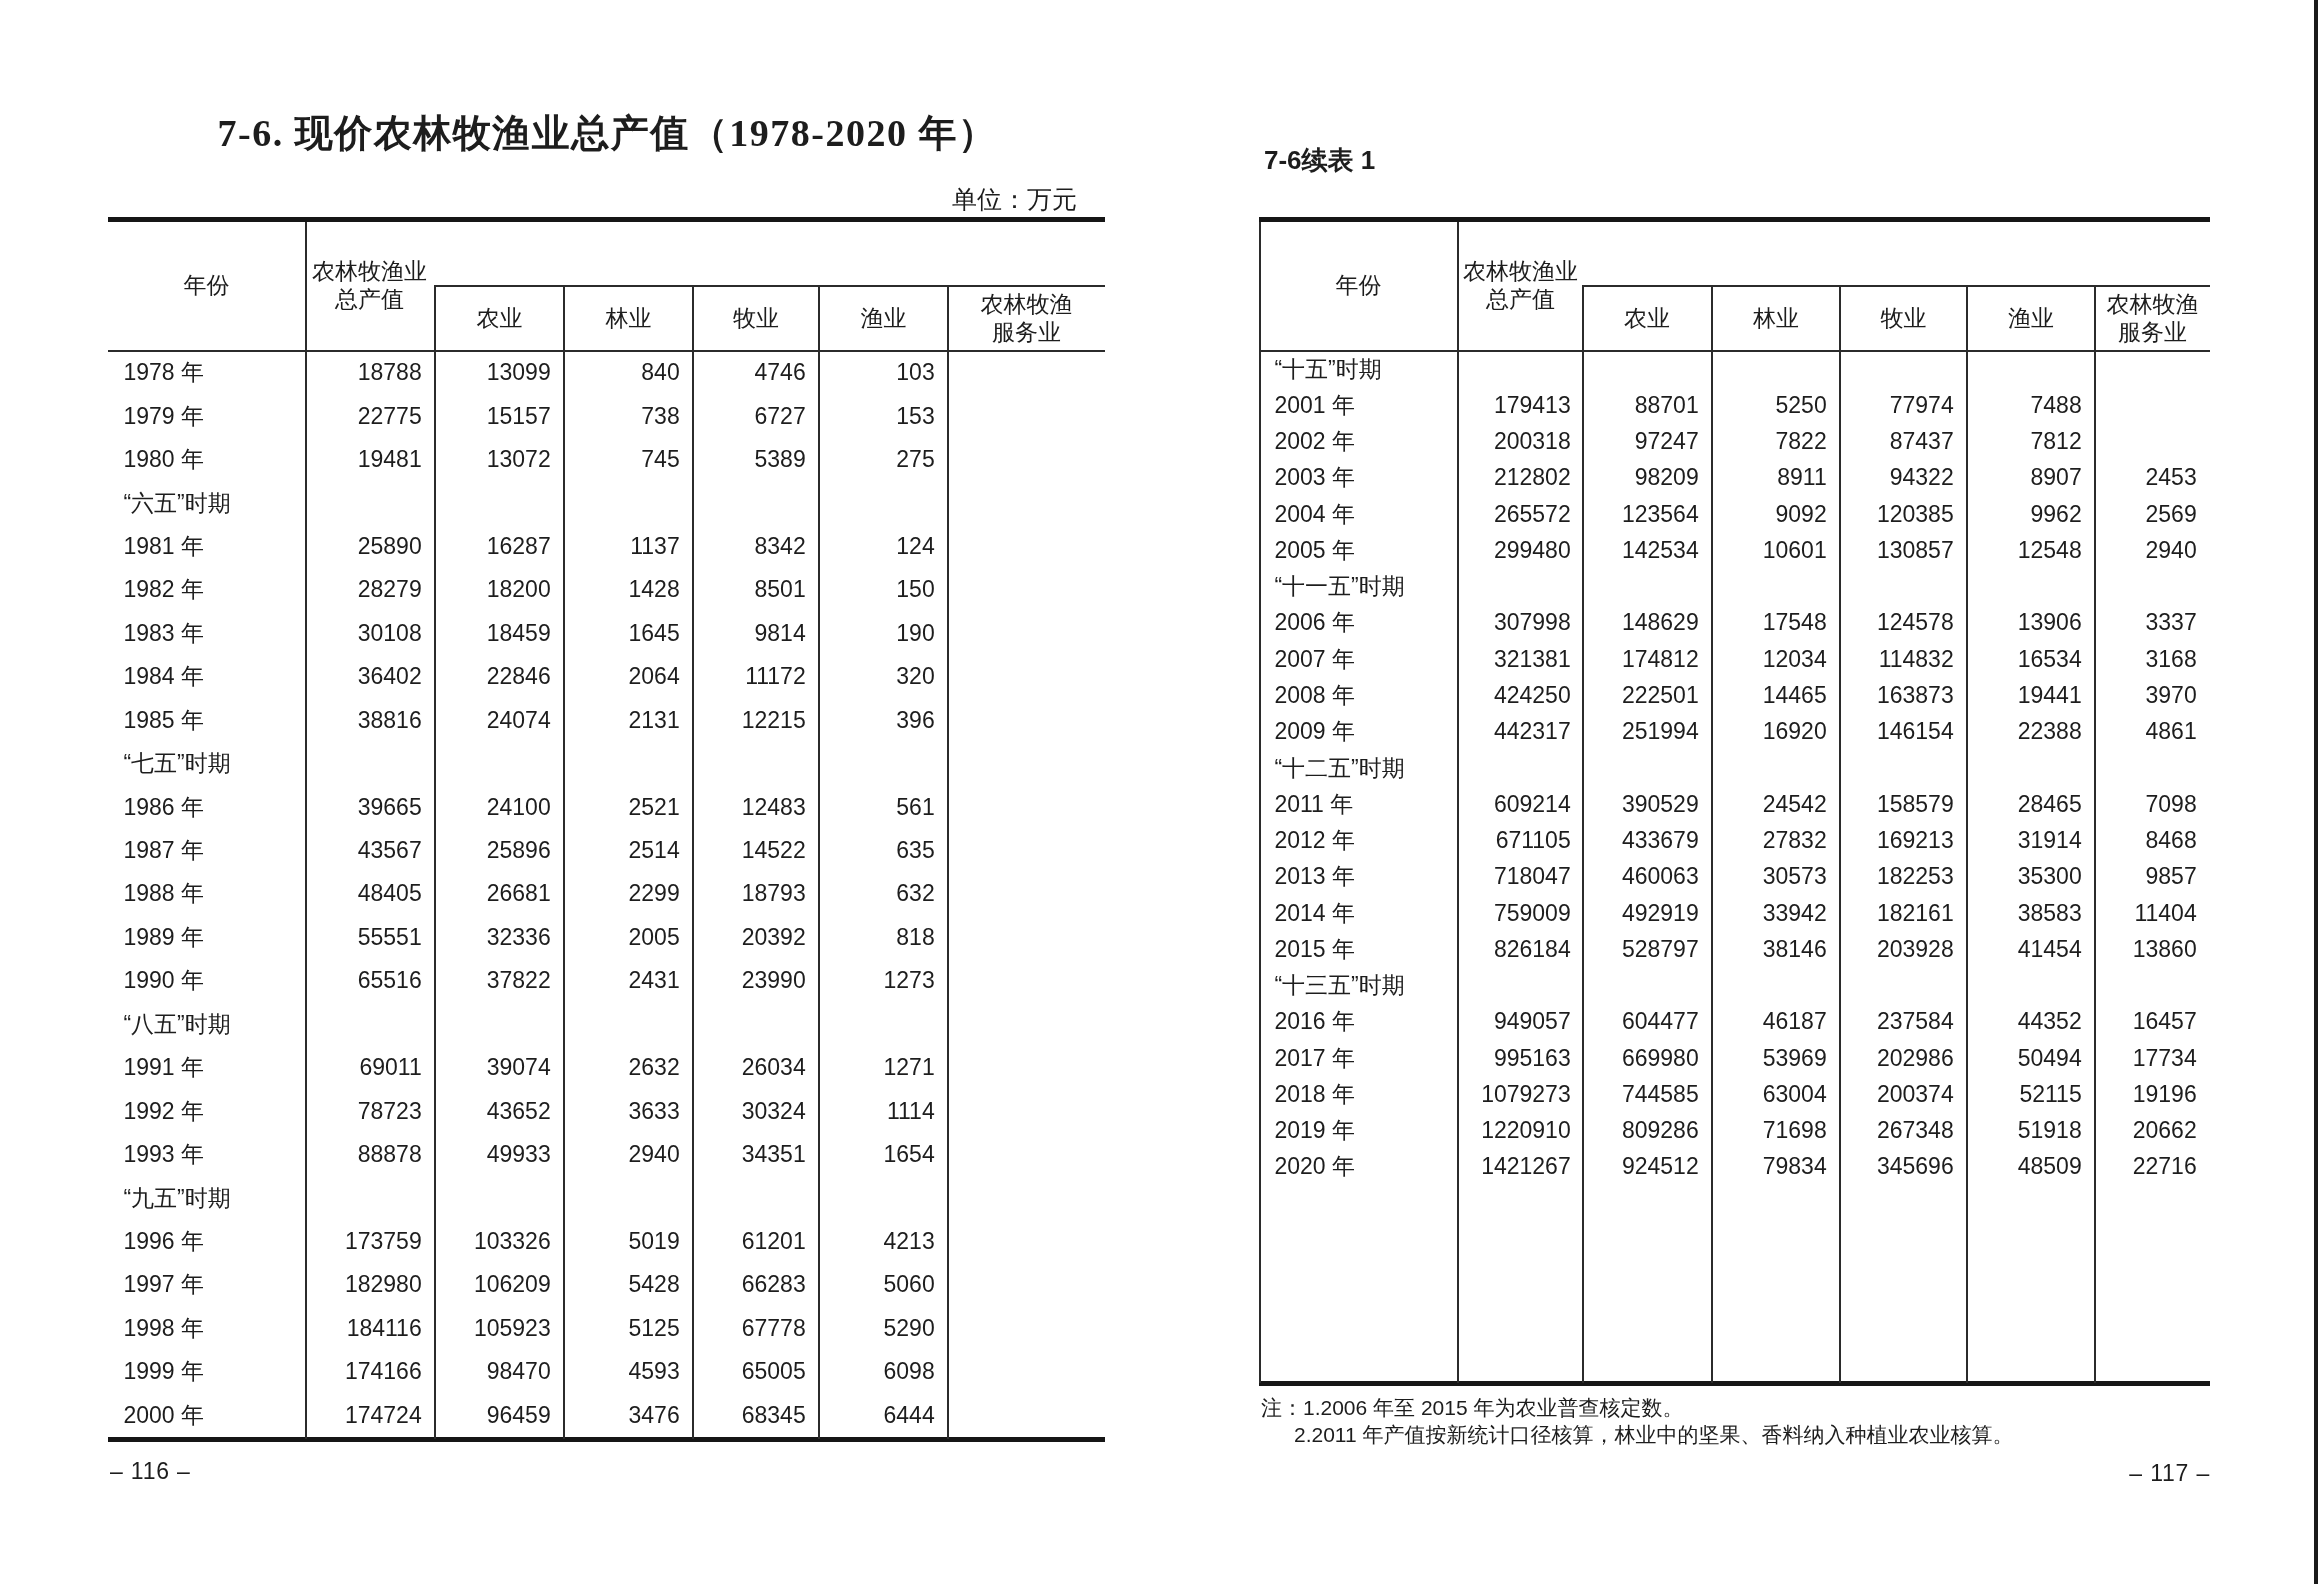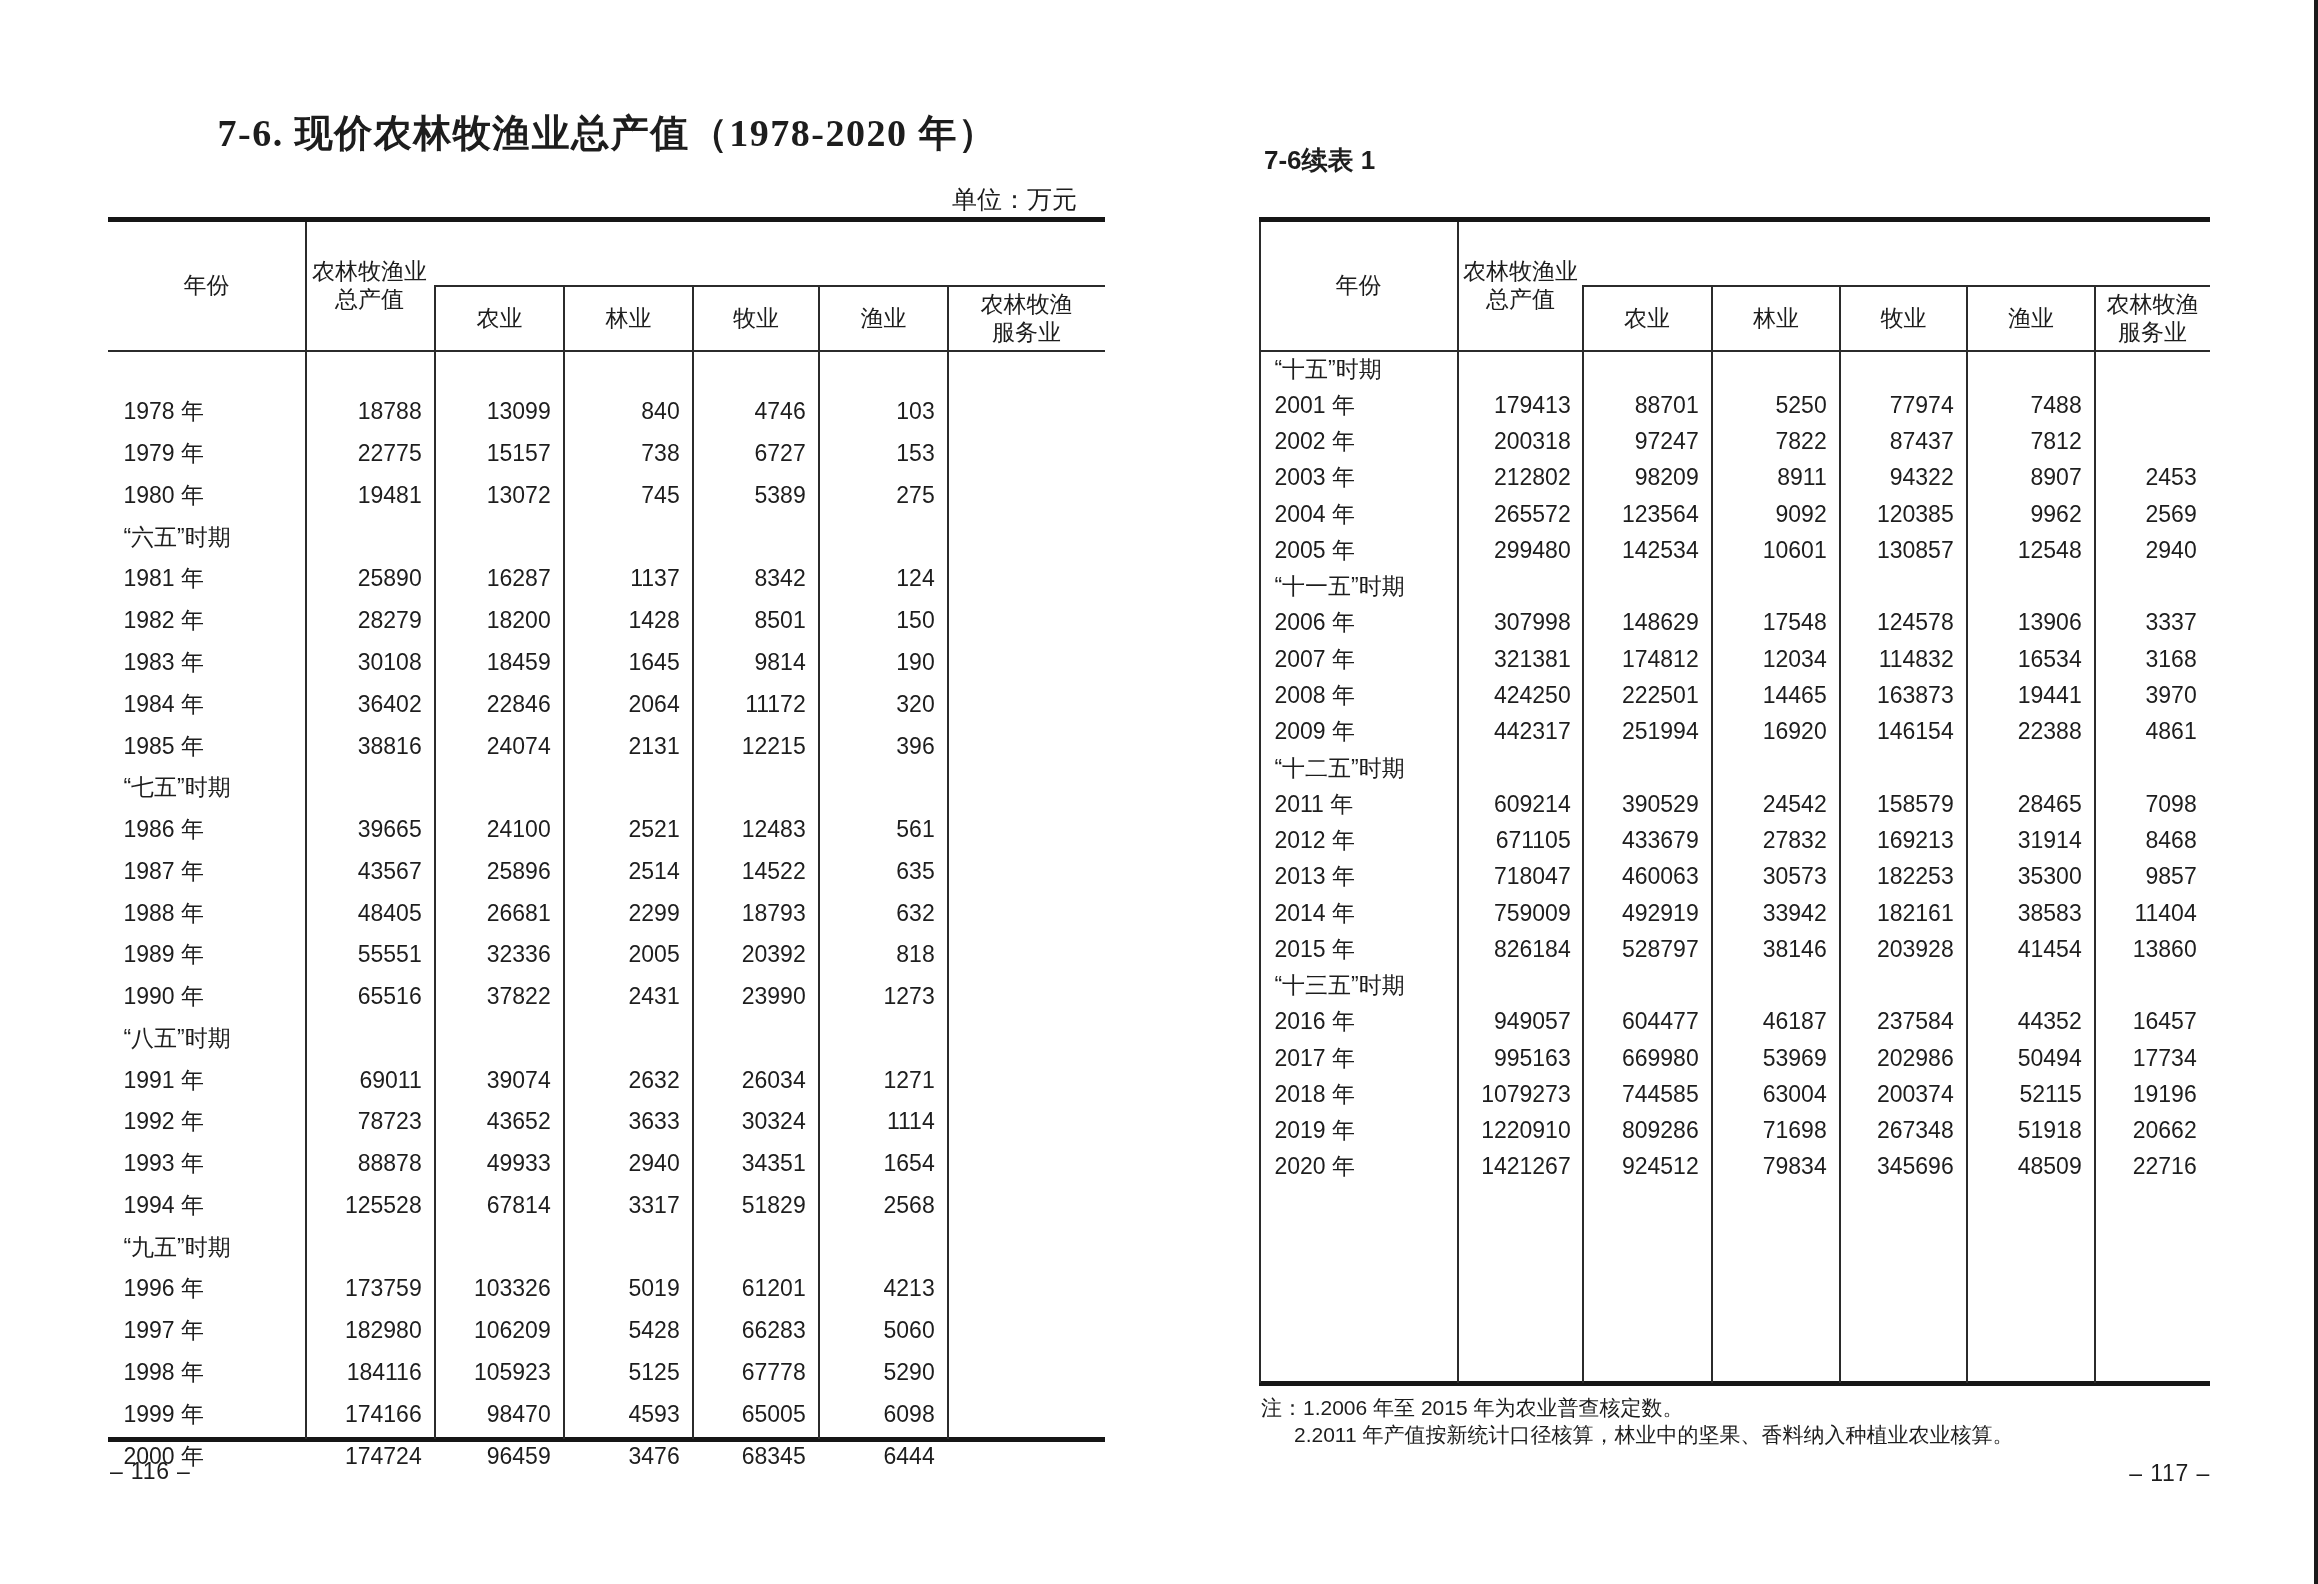--- a/index.html
+++ b/index.html
@@ -25,21 +25,21 @@
   .thin{background:#2b2b2b;}
   
   .hcell{
     position:absolute;display:flex;flex-direction:column;justify-content:center;
     align-items:center;text-align:center;font-size:23px;line-height:28px;
   }
   .hc-top{top:3.1px;height:130px;}
   .hc-sub{top:69px;height:64px;}
   
   .rows{position:absolute;left:0;width:100%;display:flex;flex-direction:column;}
-  #rows-left{top:134px;height:1086px;margin-top:40px;}
+  #rows-left{top:134px;height:1086px;}
   #rows-right{top:134px;height:834px;}
   .row{flex:1;display:grid;min-height:0;}
   #rows-left .row{grid-template-columns:197px 129px 129px 129px 126px 129px 157px;}
   #rows-right .row{grid-template-columns:199px 125px 128px 128px 127px 128px 115px;}
   .cell{display:flex;align-items:center;font-size:23px;white-space:nowrap;}
   .cell.label{justify-content:flex-start;padding-left:15.4px;}
   .cell.num{justify-content:flex-end;padding-right:12.3px;}
   
   .note{position:absolute;font-size:21px;white-space:nowrap;}
   .pagenum{position:absolute;font-size:23px;letter-spacing:0.8px;}
@@ -254,29 +254,20 @@
       <div class="row">
         <div class="cell label">1993 年</div>
         <div class="cell num">88878</div>
         <div class="cell num">49933</div>
         <div class="cell num">2940</div>
         <div class="cell num">34351</div>
         <div class="cell num">1654</div>
         <div class="cell num"></div>
       </div>
       <div class="row">
-        <div class="cell label">1994 年</div>
-        <div class="cell num">125528</div>
-        <div class="cell num">67814</div>
-        <div class="cell num">3317</div>
-        <div class="cell num">51829</div>
-        <div class="cell num">2568</div>
-        <div class="cell num"></div>
-      </div>
-      <div class="row">
         <div class="cell label">“九五”时期</div>
         <div class="cell num"></div>
         <div class="cell num"></div>
         <div class="cell num"></div>
         <div class="cell num"></div>
         <div class="cell num"></div>
         <div class="cell num"></div>
       </div>
       <div class="row">
         <div class="cell label">1996 年</div>

